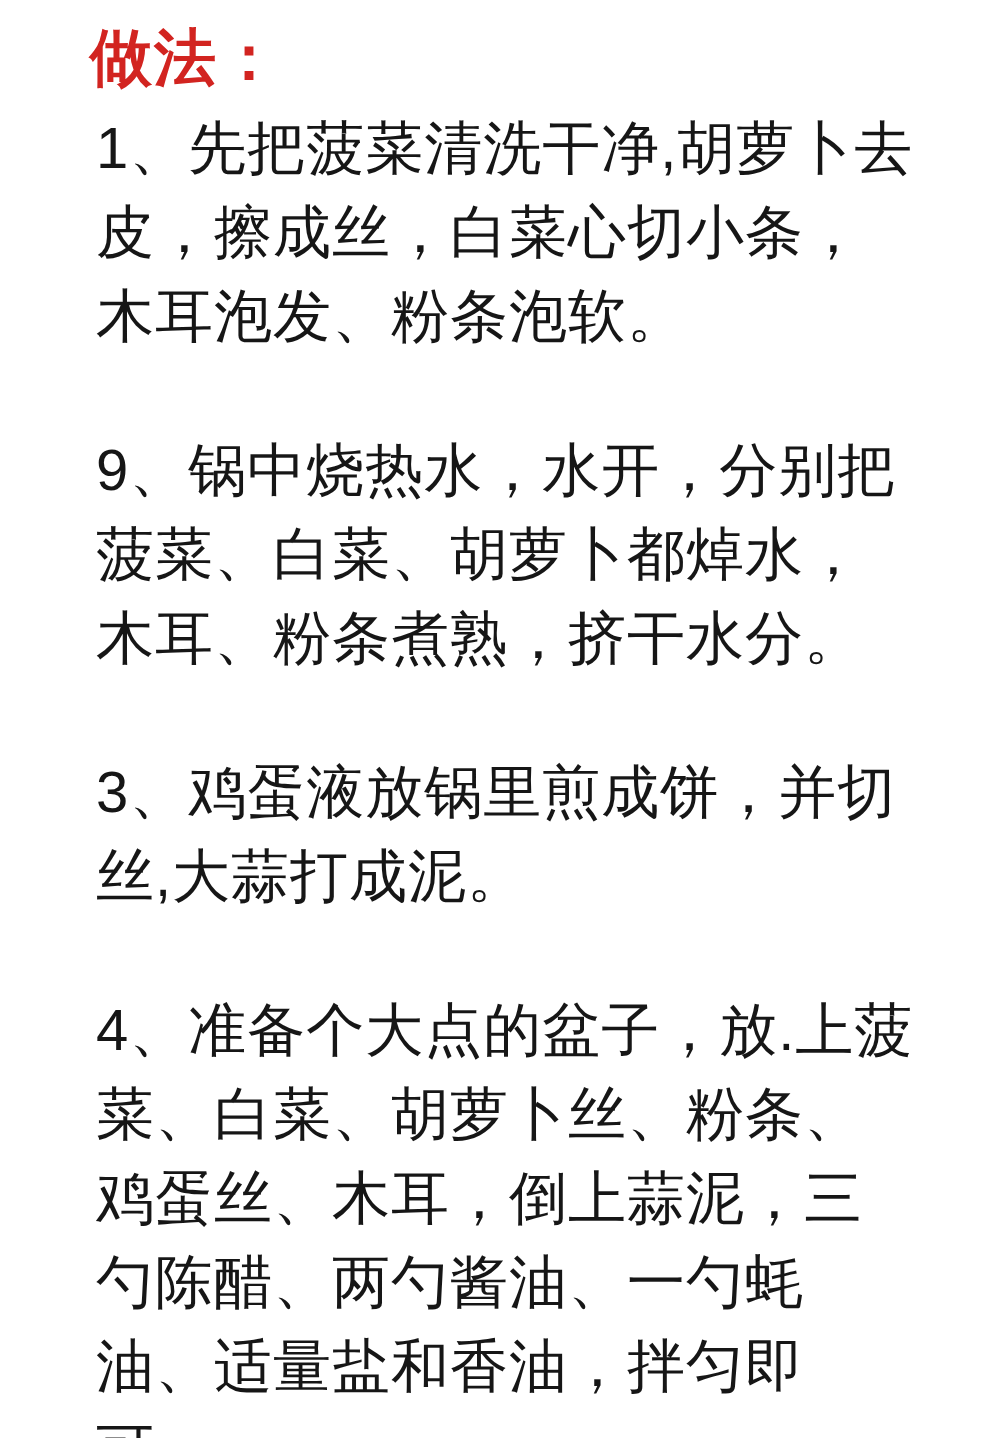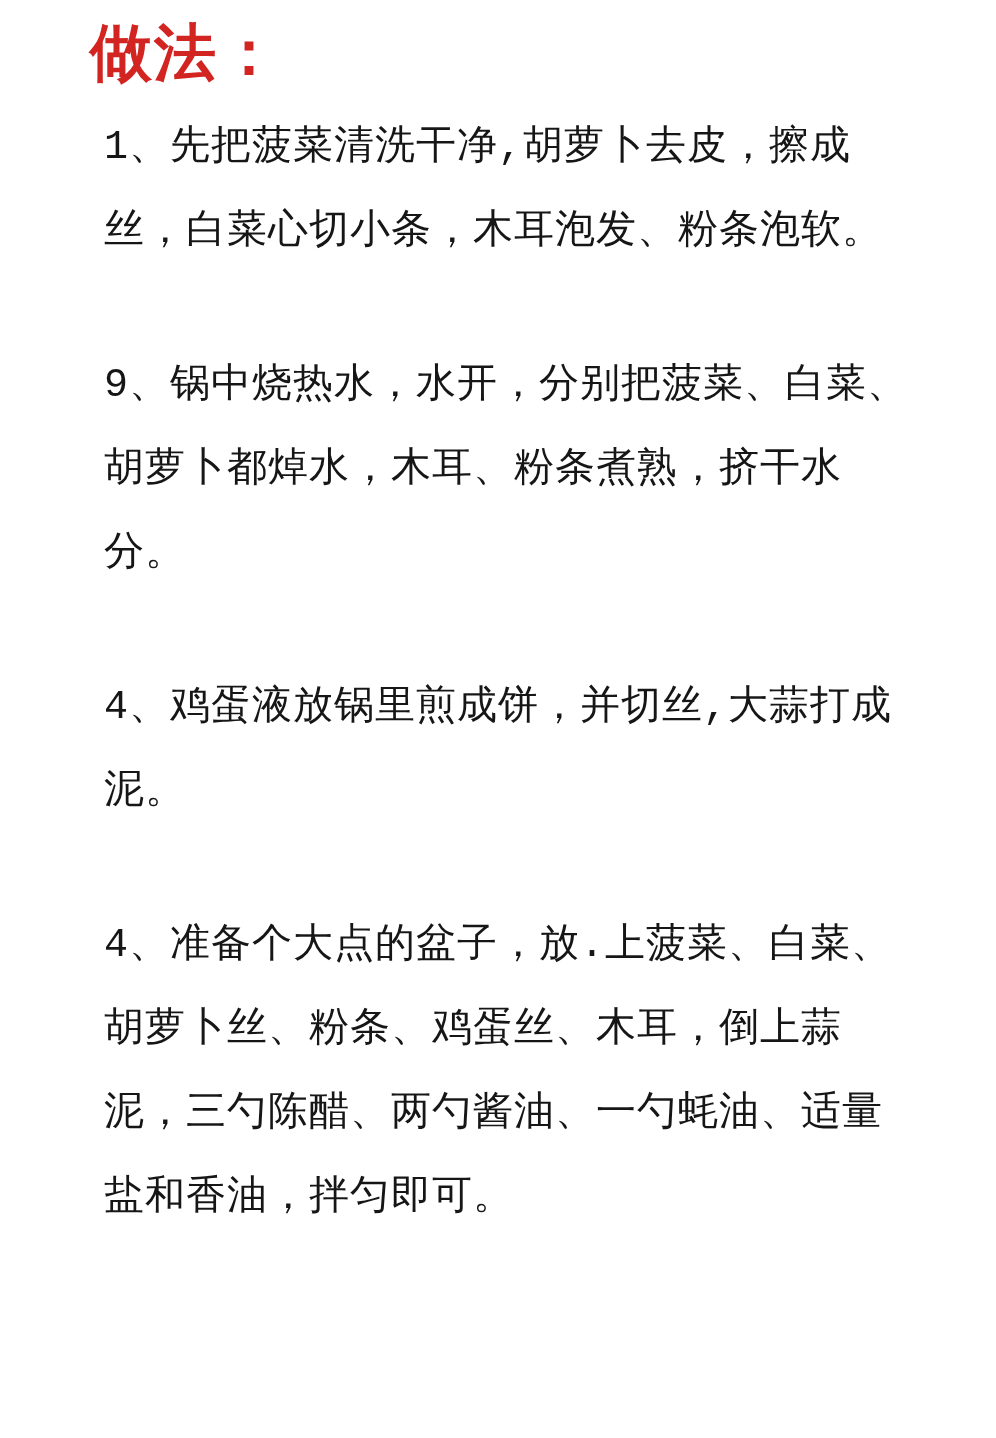--- a/index.html
+++ b/index.html
@@ -8,50 +8,50 @@
     background: #ffffff;
   }
   .page {
     position: relative;
     width: 996px;
     height: 1438px;
     box-sizing: border-box;
     background: #ffffff;
     padding: 22px 82px 15px 90px;
     overflow: hidden;
-    font-family: Liberation Mono, monospace;
+    font-family: Liberation Sans, sans-serif;
   }
   .heading {
     font-size: 62px;
     line-height: 72px;
     font-weight: 700;
     color: #d22420;
     margin: 0 0 12px 0;
     letter-spacing: 2px;
   }
   .step {
-    font-size: 40px;
+    font-size: 58px;
     line-height: 84px;
     font-weight: 400;
     color: #161616;
-    margin: 0 0 70px 14px;
+    margin: 0 0 70px 6px;
     letter-spacing: 1px;
     word-break: break-all;
     text-align: left;
   }
   .step:last-child {
     margin-bottom: 0;
   }
 </style>
 </head>
 <body>
 
 <div class="page">
   <h1 class="heading">做法：</h1>
 
   <p class="step">1、先把菠菜清洗干净,胡萝卜去皮，擦成丝，白菜心切小条，木耳泡发、粉条泡软。</p>
 
   <p class="step">9、锅中烧热水，水开，分别把菠菜、白菜、胡萝卜都焯水，木耳、粉条煮熟，挤干水分。</p>
 
-  <p class="step">4、鸡蛋液放锅里煎成饼，并切丝,大蒜打成泥。</p>
+  <p class="step">3、鸡蛋液放锅里煎成饼，并切丝,大蒜打成泥。</p>
 
   <p class="step">4、准备个大点的盆子，放.上菠菜、白菜、胡萝卜丝、粉条、鸡蛋丝、木耳，倒上蒜泥，三勺陈醋、两勺酱油、一勺蚝油、适量盐和香油，拌匀即可。</p>
 </div>
 
 </body></html>

